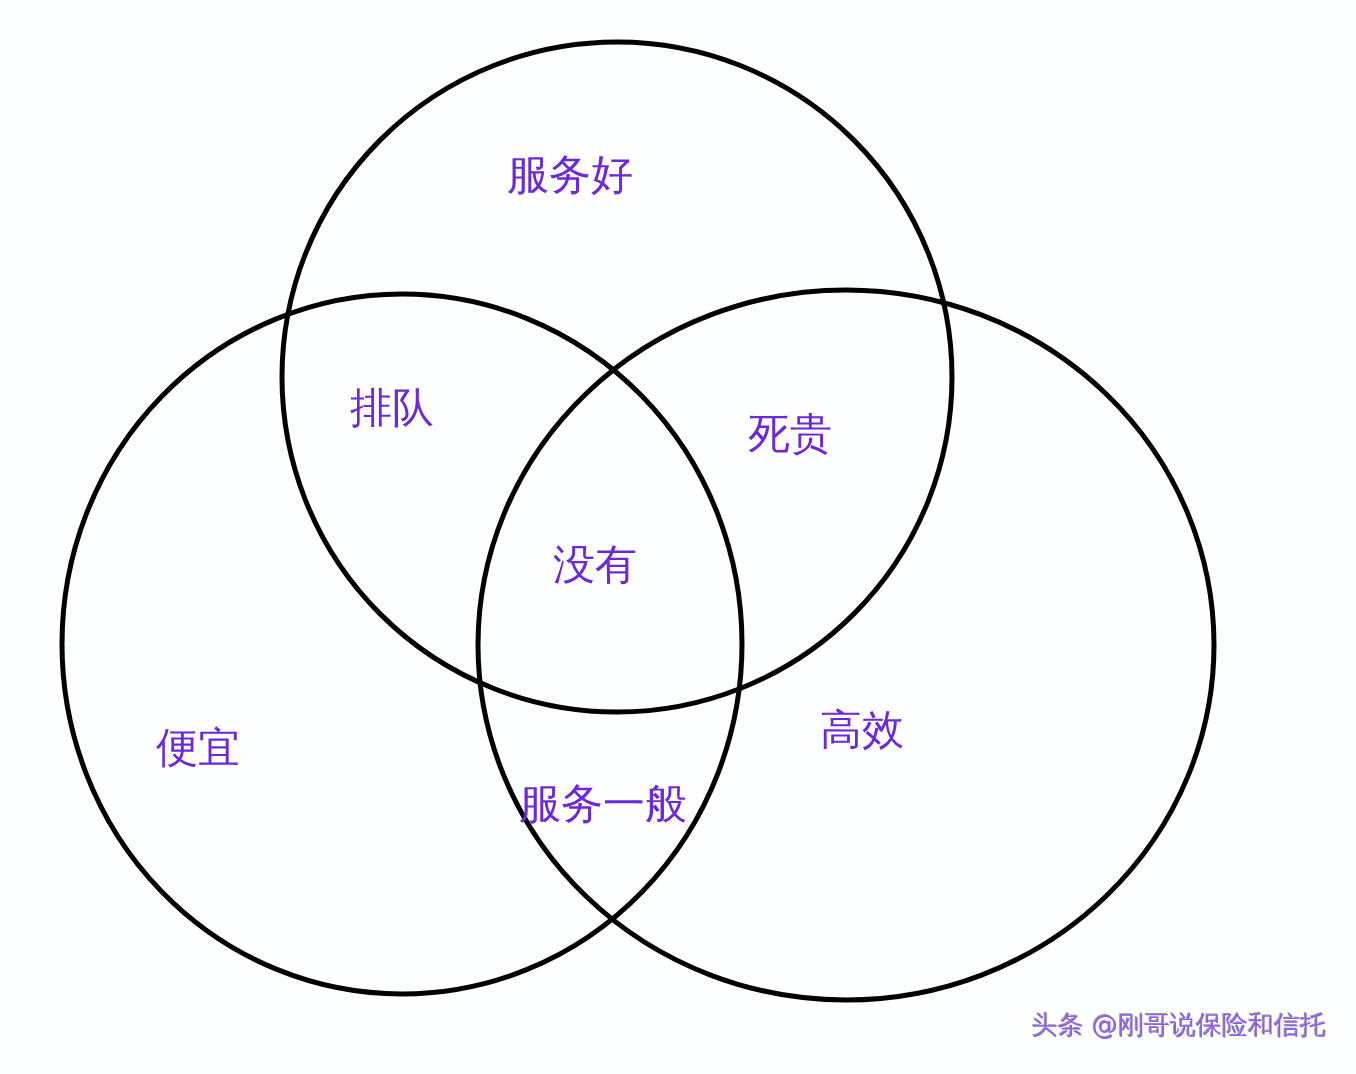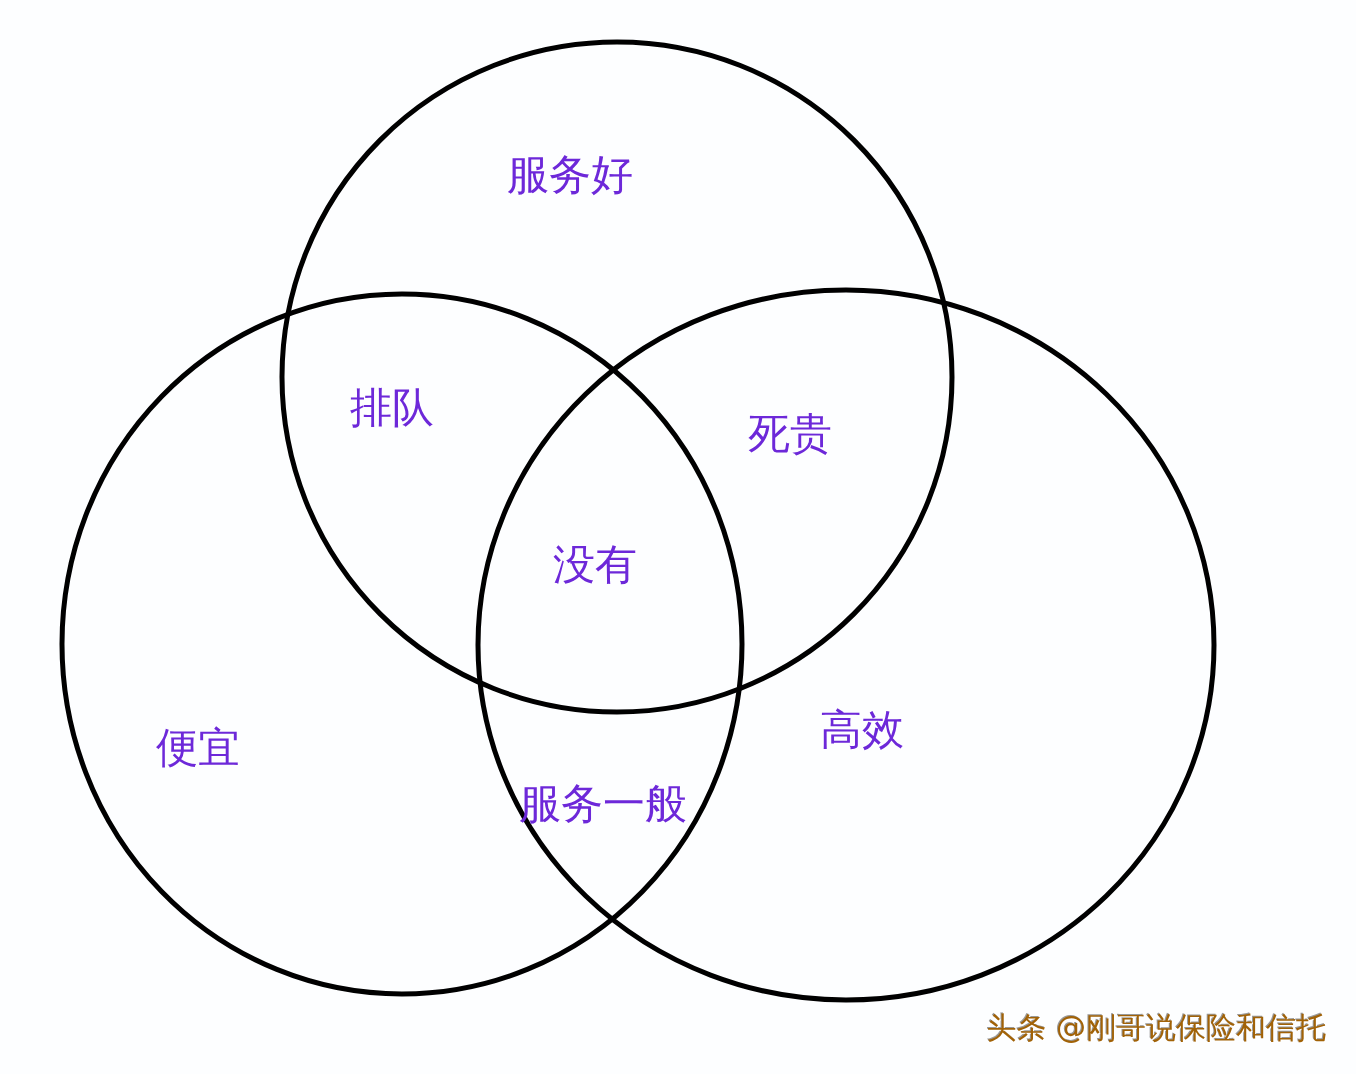--- a/index.html
+++ b/index.html
@@ -1,21 +1,21 @@
 <!DOCTYPE html>
 <html><head>
 <meta charset="utf-8">
 <style>
   html, body { margin:0; padding:0; background:#fdfeff; }
   body { width:1356px; height:1074px; position:relative; overflow:hidden;
          font-family:"DejaVu Sans", "Liberation Sans", sans-serif; }
   svg.venn { position:absolute; left:0; top:0; }
   .label { position:absolute; font-size:42px; color:#6d28d9; white-space:nowrap;
            transform:translate(-50%,-50%); letter-spacing:0px; }
-  .watermark { position:absolute; right:30px; top:1008px; font-size:30px; color:#a16207;
+  .watermark { position:absolute; right:30px; top:1008px; font-size:26px; color:#8b5cf6;
                text-shadow: 1px 1px 0 #fff, -1px -1px 0 #999; white-space:nowrap; }
 </style>
 </head>
 <body>
 
 <svg class="venn" width="1356" height="1074" viewBox="0 0 1356 1074">
   <ellipse cx="617" cy="377" rx="335" ry="335" fill="none" stroke="#000" stroke-width="5"></ellipse>
   <ellipse cx="402" cy="644" rx="340" ry="350" fill="none" stroke="#000" stroke-width="5"></ellipse>
   <ellipse cx="846" cy="645" rx="368" ry="355" fill="none" stroke="#000" stroke-width="5"></ellipse>
 </svg>

